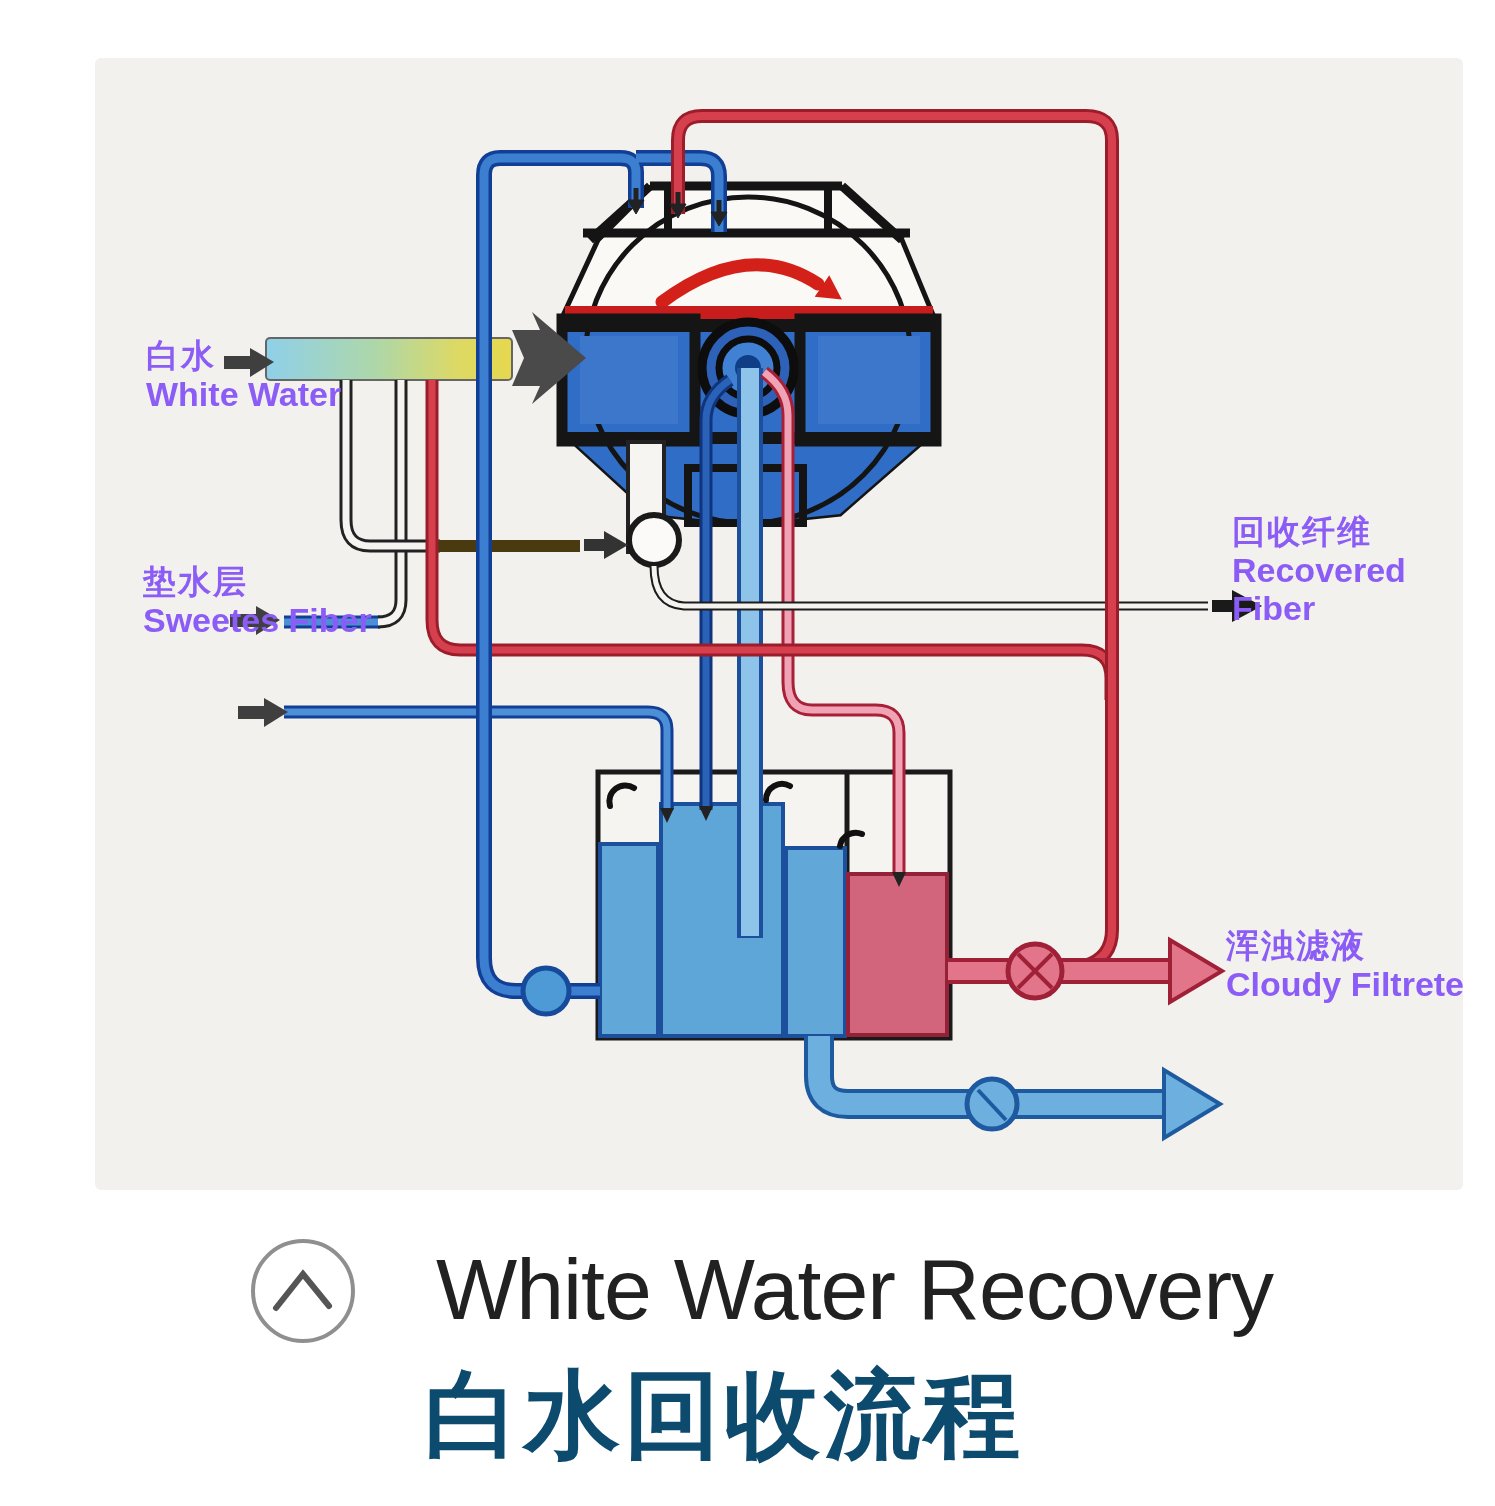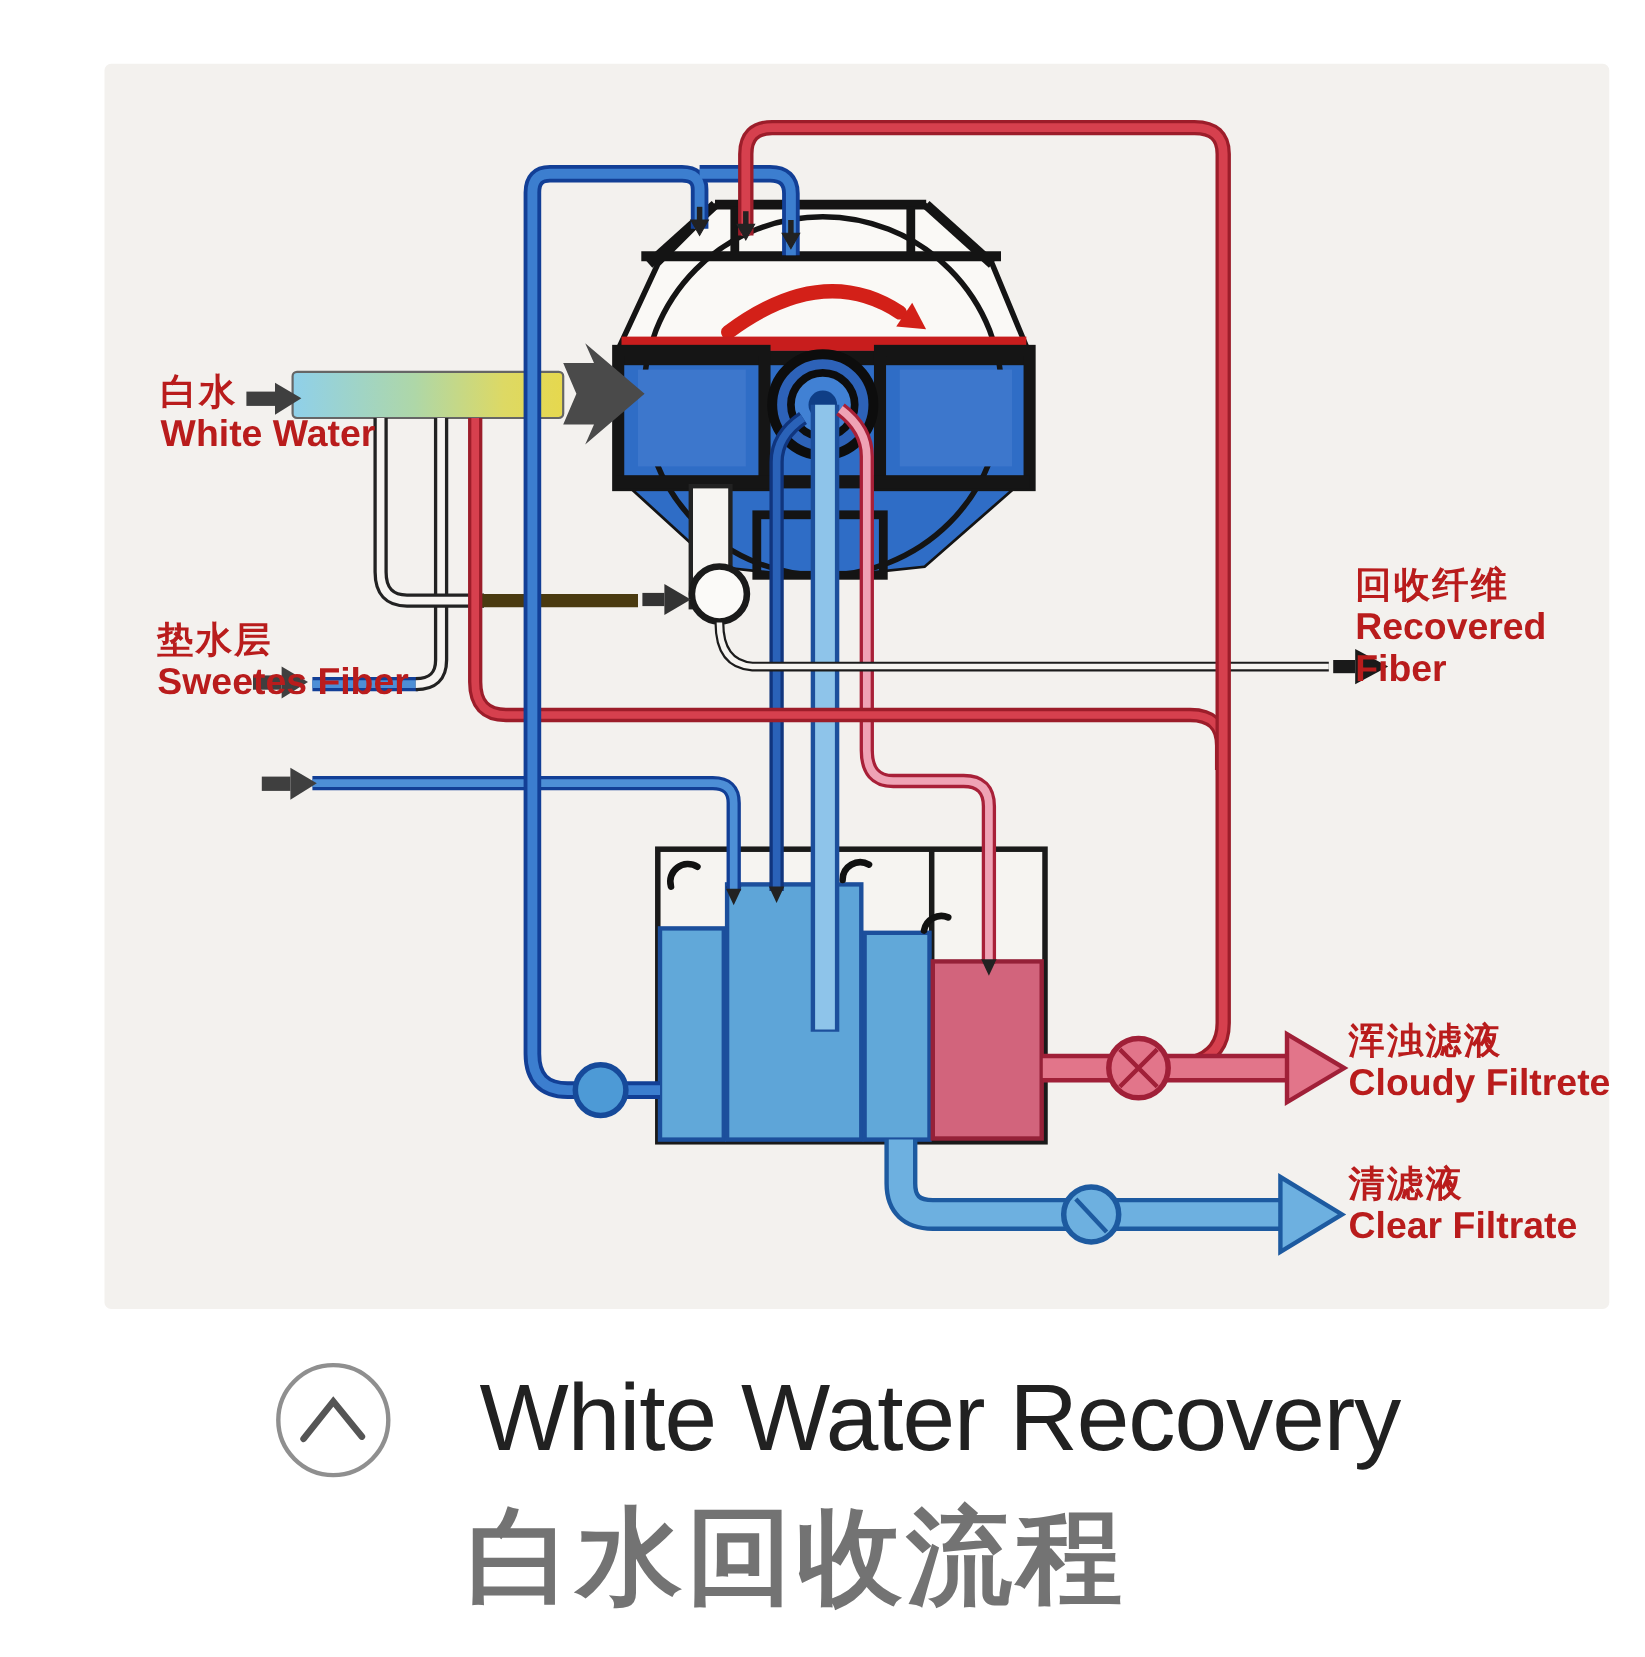--- a/index.html
+++ b/index.html
@@ -1,25 +1,25 @@
 <!DOCTYPE html>
 <html><head>
 <meta charset="utf-8">
 <style>
   html,body{margin:0;padding:0;background:#ffffff;}
   .stage{position:relative;width:1495px;height:1506px;background:#ffffff;overflow:hidden;
          font-family:"Liberation Sans",sans-serif;}
   .stage svg{position:absolute;left:0;top:0;}
-  .lbl{position:absolute;color:#b91c1c;font-weight:bold;line-height:1.12;}
+  .lbl{position:absolute;color:#8b5cf6;font-weight:bold;line-height:1.12;}
   .lbl .zh{font-size:33px;letter-spacing:2px;display:block;}
   .lbl .en{font-size:34px;display:block;}
   .caption-title{position:absolute;left:436px;top:1240px;font-size:86px;color:#212121;
                  letter-spacing:-1px;white-space:nowrap;}
   .caption-sub{position:absolute;left:424px;top:1352px;font-size:96px;font-weight:bold;
-               color:#737373;letter-spacing:4px;white-space:nowrap;}
+               color:#0c4a6e;letter-spacing:4px;white-space:nowrap;}
 </style>
 </head>
 <body>
 
 <div class="stage">
 
 <svg width="1495" height="1506" viewBox="0 0 1495 1506">
   <defs>
     <linearGradient id="wwGrad" x1="0" y1="0" x2="1" y2="0">
       <stop offset="0" stop-color="#8fd0ea"></stop>
@@ -196,21 +196,17 @@
   <span class="en">Sweetes Fiber</span>
 </div>
 <div class="lbl" style="left:1226px;top:928px;">
   <span class="zh">浑浊滤液</span>
   <span class="en">Cloudy Filtrete</span>
 </div>
 <div class="lbl" style="left:1232px;top:514px;">
   <span class="zh">回收纤维</span>
   <span class="en">Recovered Fiber</span>
 </div>
-<div class="lbl" style="left:1226px;top:1058px;">
-  <span class="zh">清滤液</span>
-  <span class="en">Clear Filtrate</span>
-</div>
 
 <div class="caption-title">White Water Recovery</div>
 <div class="caption-sub">白水回收流程</div>
 
 </div>
 
 </body></html>

